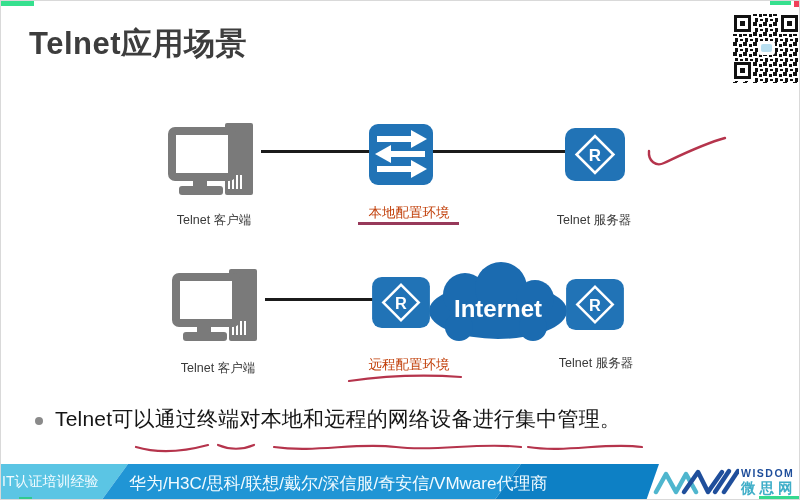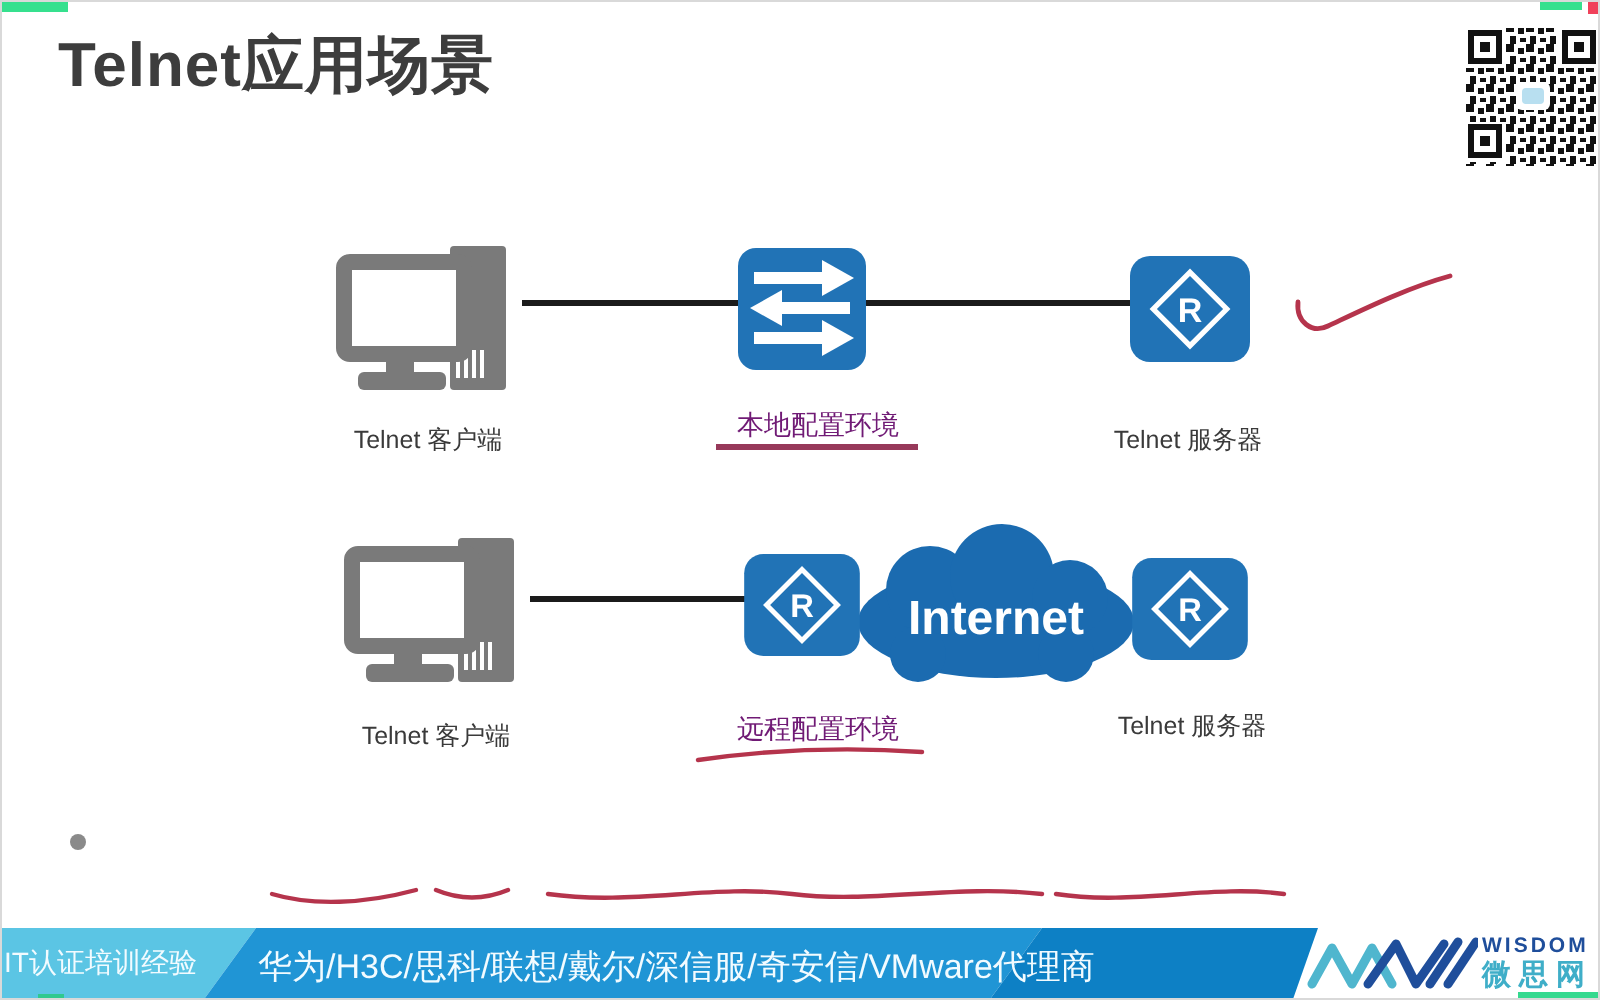--- a/index.html
+++ b/index.html
@@ -7,25 +7,25 @@
   body { font-family:"Liberation Sans","DejaVu Sans",sans-serif; background:#fff; }
   .slide { position:relative; width:800px; height:500px; background:#fff;
            border:1px solid #d9d9d9; overflow:hidden; }
 
   .deco { position:absolute; }
   .green-bar-left  { left:0; top:0; width:33px; height:5px; background:#36e08e; }
   .green-bar-right { left:769px; top:0; width:21px; height:4px; background:#36e08e; }
   .red-corner      { left:793px; top:0; width:7px; height:6px; background:#f0415a; }
   .qr { position:absolute; left:732px; top:11px; width:66px; height:73px; background:#fff; }
 
-  .page-title { position:absolute; left:28px; top:11px; font-size:31px; font-weight:800;
+  .page-title { position:absolute; left:28px; top:22px; font-size:31px; font-weight:800;
                 color:#3d3d3d; letter-spacing:0.5px; }
 
   .label { position:absolute; font-size:12.5px; color:#3a3a3a; text-align:center; white-space:nowrap;margin-top:21px; }
-  .caption { position:absolute; font-size:13.5px; color:#701a75; text-align:center; white-space:nowrap; }
+  .caption { position:absolute; font-size:13.5px; color:#c2410c; text-align:center; white-space:nowrap; }
 
   .net-line { position:absolute; height:3px; background:#1b1b1b; }
 
   .icon-abs { position:absolute; }
   .z2 { z-index:2; }
 
   .maroon-underline { position:absolute; left:357px; top:221px; width:101px; height:3px; background:#97395a; }
 
   .bullet-row { position:absolute; left:34px; top:404px; width:740px; display:flex; align-items:flex-start; }
   .bullet-dot { width:8px; height:8px; border-radius:50%; background:#8a8a8a; margin-top:12px; margin-right:12px; flex:none; }
@@ -185,20 +185,21 @@
 
   <div class="caption" style="left:338px; top:355px; width:140px;">远程配置环境</div>
   <div class="icon-abs" style="left:346px; top:369px;">
     <svg width="118" height="12" viewBox="0 0 118 12">
       <path d="M2,9 Q58,1 114,5" fill="none" stroke="#b5344c" stroke-width="2.2" stroke-linecap="round"></path>
     </svg>
   </div>
 
   <div class="bullet-row">
     <span class="bullet-dot"></span>
+    <span class="bullet-text">Telnet可以通过终端对本地和远程的网络设备进行集中管理。</span>
   </div>
   <div class="icon-abs" style="left:125px; top:436px;">
     <svg width="530" height="20" viewBox="0 0 530 20">
       <g fill="none" stroke="#b5344c" stroke-width="2.2" stroke-linecap="round">
         <path d="M10,10 C30,16 56,15 82,8"></path>
         <path d="M92,8 C104,13 116,13 128,8"></path>
         <path d="M148,10 C190,16 230,5 270,10 C310,15 352,5 395,10"></path>
         <path d="M402,10 C440,16 480,5 516,10"></path>
       </g>
     </svg>

